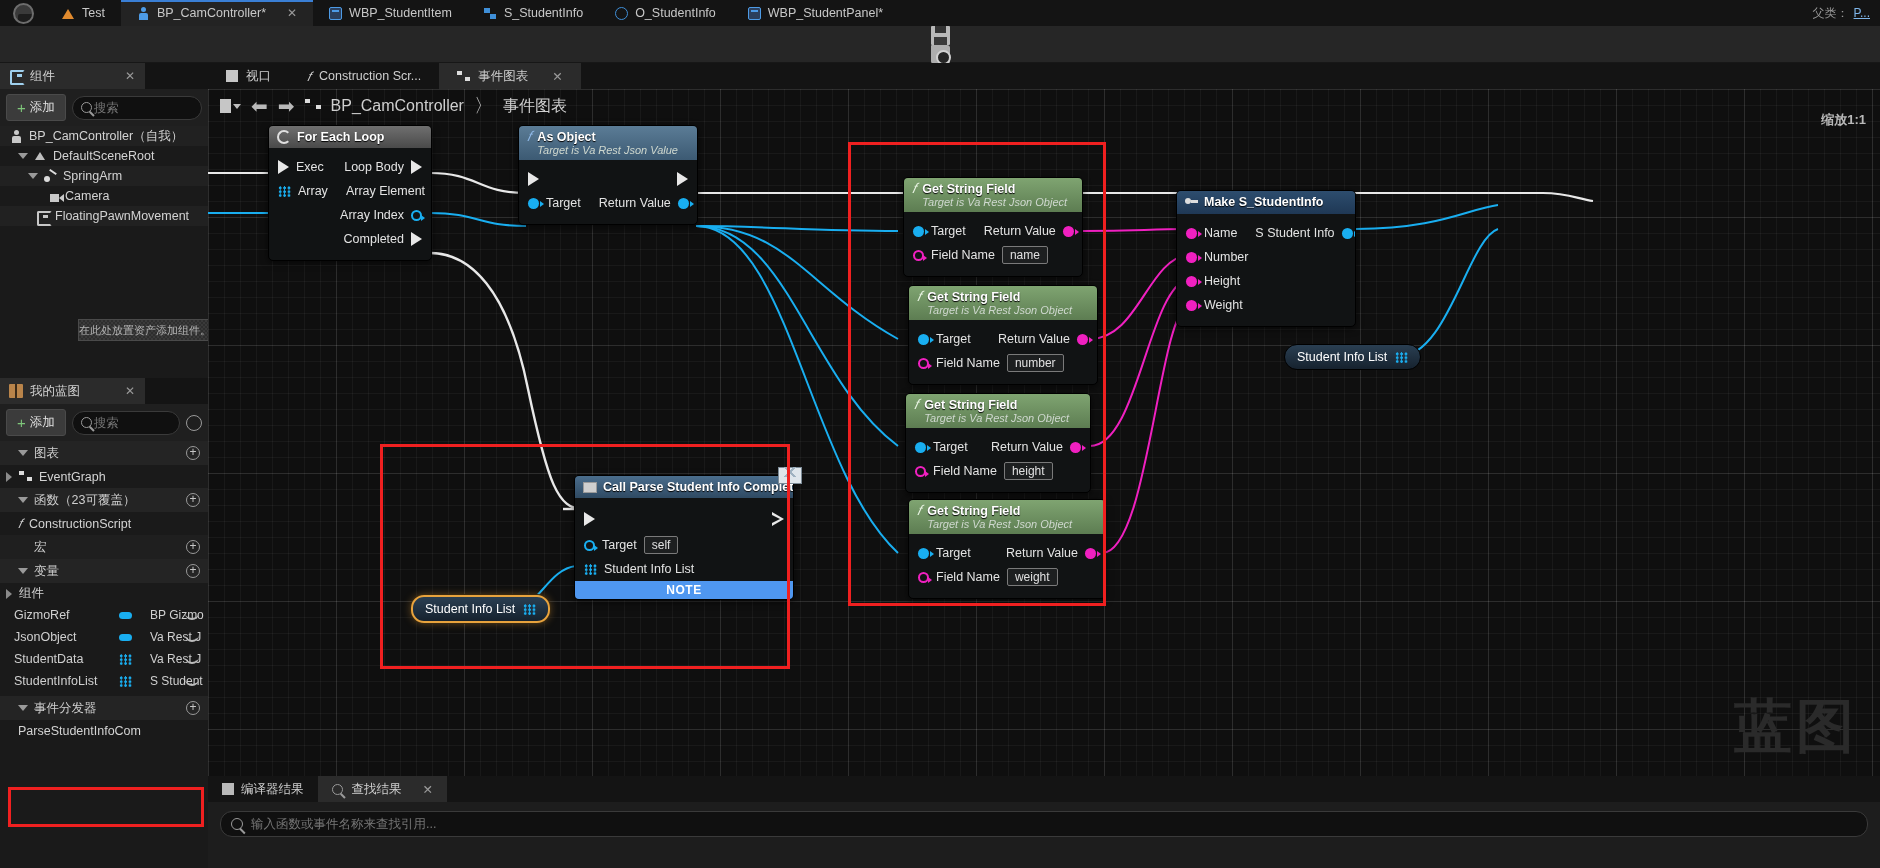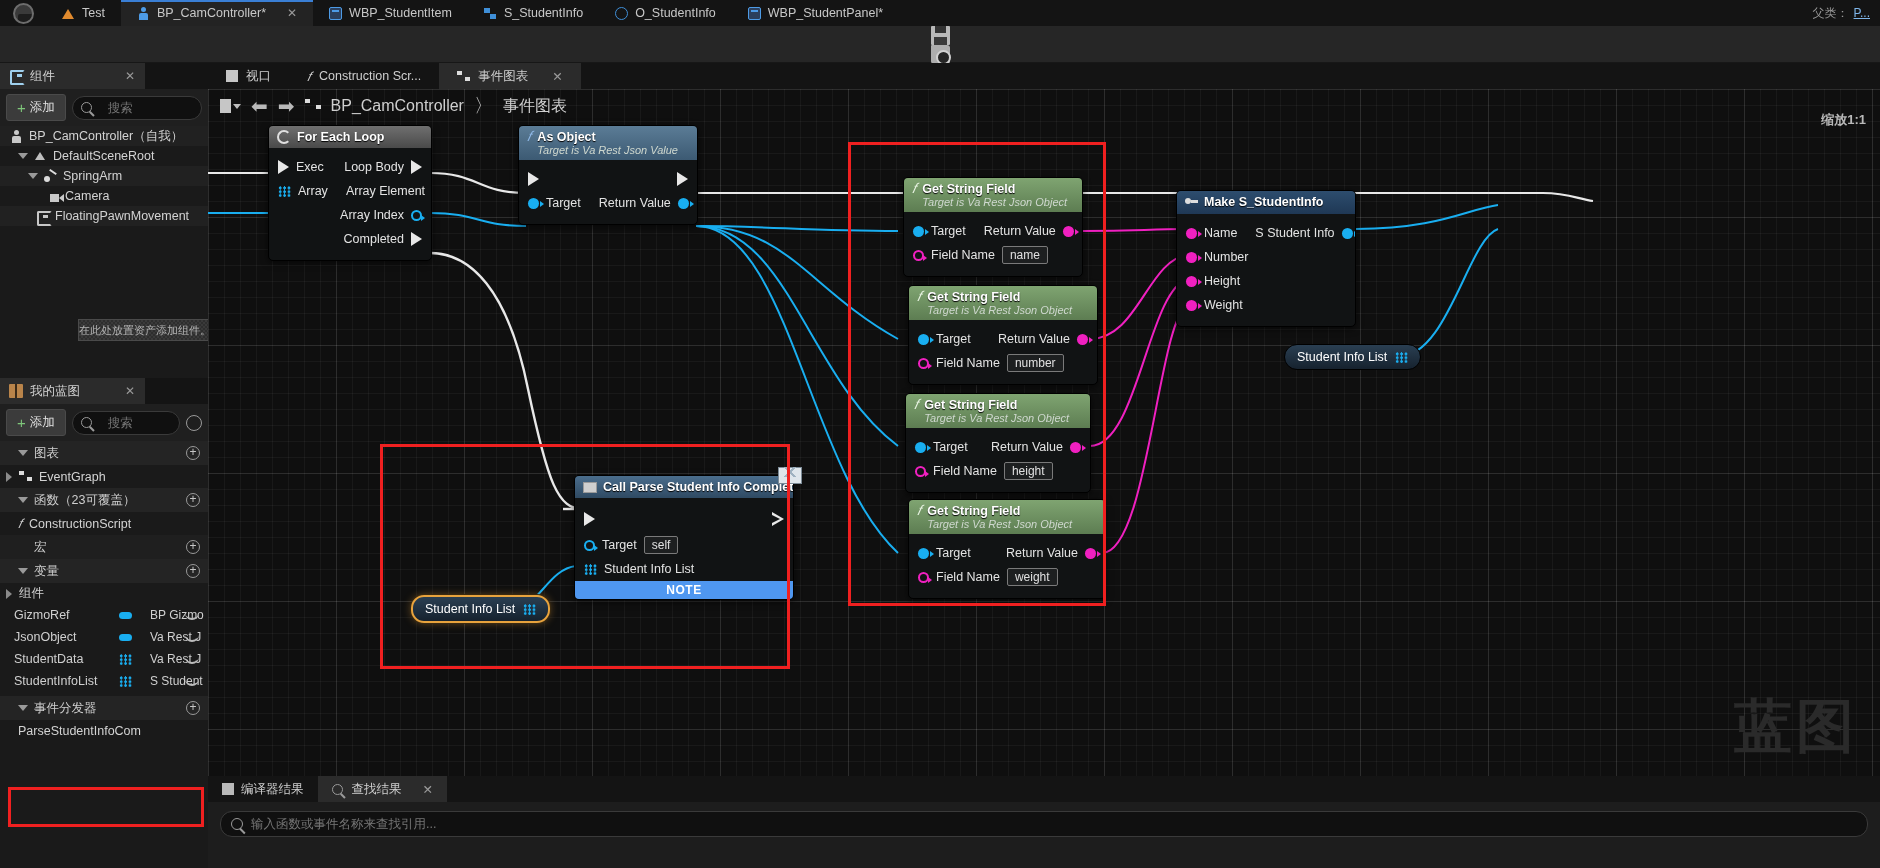--- a/index.html
+++ b/index.html
@@ -91,21 +91,21 @@
   .panel-tab { display:flex;align-items:center;gap:7px;padding:0 10px 0 9px; background:#2b2b2b; font-size:12.5px; color:#d4d4d4; min-width:145px;}
   .panel-tab .tclose { margin-left:auto; color:#9a9a9a; font-size:12px;}
   .p-icn{width:14px;height:14px;position:relative;flex:none;}
   .pi-comp:before{content:'';position:absolute;left:1px;top:1px;width:11px;height:11px;border:2px solid #9fd0ee;border-radius:2px;border-right-color:transparent;}
   .pi-comp:after{content:'';position:absolute;right:1px;top:5px;width:5px;height:3px;background:#9fd0ee;}
   .pi-book{background:#b9844a;border-radius:1px;}
   .pi-book:after{content:'';position:absolute;left:6px;top:0;width:2px;height:14px;background:#3a2a18;}
   .addrow { display:flex; align-items:center; gap:6px; padding:5px 6px 5px 6px; background:#1f1f1f;}
   .addbtn { display:flex;align-items:center;gap:4px; background:#3b3b3b;border:1px solid #4a4a4a;border-radius:3px; padding:4px 10px; font-size:12.5px; color:#e2e2e2;}
   .plus { color:#7ec67a; font-size:15px; line-height:12px;}
-  .searchbox { flex:1; display:flex;align-items:center;gap:16px; background:#101010;border:1px solid #3a3a3a;border-radius:12px; padding:4px 8px; }
+  .searchbox { flex:1; display:flex;align-items:center;gap:2px; background:#101010;border:1px solid #3a3a3a;border-radius:12px; padding:4px 8px; }
   .searchbox .mag{width:11px;height:11px;border-radius:50%;border:1.6px solid #9a9a9a;position:relative;flex:none;}
   .searchbox .mag:after{content:'';position:absolute;right:-4px;bottom:-3px;width:6px;height:1.6px;background:#9a9a9a;transform:rotate(45deg);}
   .searchbox input{ background:transparent;border:0;outline:0;color:#cfcfcf;font-size:12.5px;width:100%;font-family:inherit;}
   .tree-row { display:flex;align-items:center;gap:6px; height:20px; padding-left:8px; font-size:12.5px; color:#d3d3d3;}
   .tree-row.alt { background:#212121; }
   .twist { width:0;height:0;border-left:5px solid transparent;border-right:5px solid transparent;border-top:6px solid #9a9a9a; flex:none;}
   .twist.right{ border:0; border-top:5px solid transparent;border-bottom:5px solid transparent;border-left:6px solid #8a8a8a;}
   .tree-icn{width:13px;height:13px;position:relative;flex:none;}
   .ti-pawn:before{content:'';position:absolute;left:4px;top:0;width:5px;height:5px;border-radius:50%;background:#c8c8c8;}
   .ti-pawn:after{content:'';position:absolute;left:2px;top:6px;width:9px;height:7px;background:#c8c8c8;border-radius:2px 2px 0 0;}

